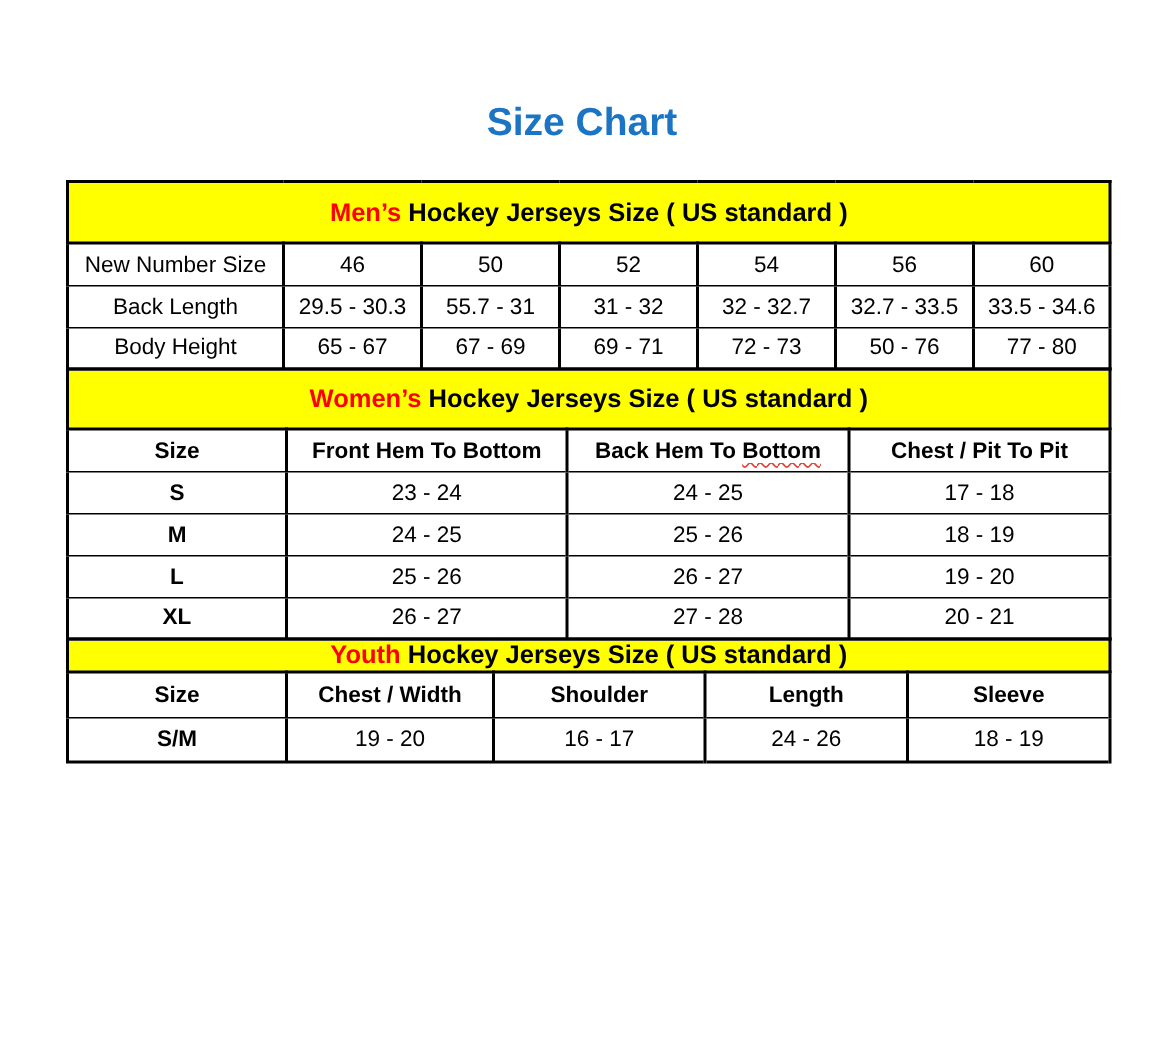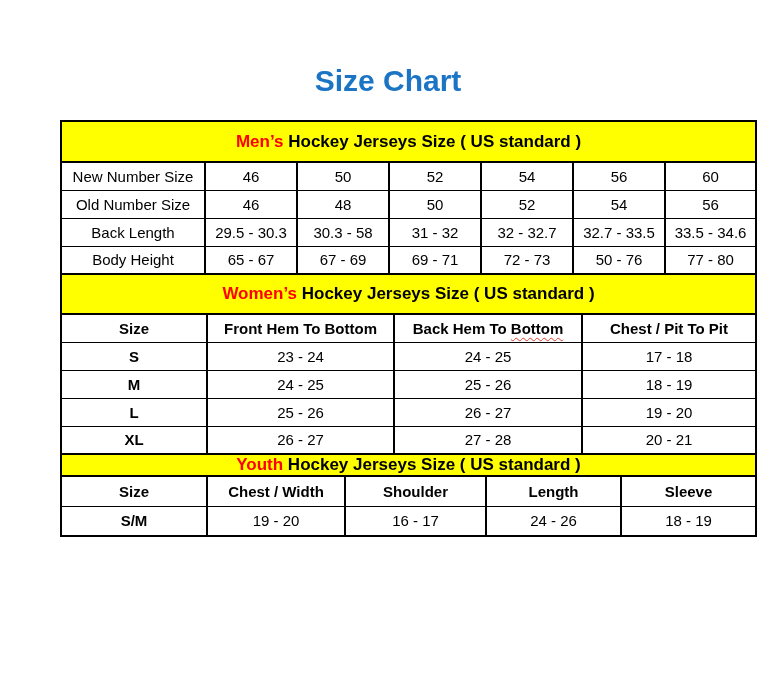--- a/index.html
+++ b/index.html
@@ -10,28 +10,28 @@
   body {
     width: 776px;
     height: 692px;
     overflow: hidden;
     font-family: "Liberation Sans", sans-serif;
     color: #000000;
   }
   .title {
     margin: 64px 0 0 0;
     text-align: center;
-    font-size: 30px;
+    font-size: 26px;
     line-height: 34px;
     font-weight: bold;
     color: #1b75c4;
   }
   .tables {
     width: 695px;
-    margin: 22px 0 0 60px;
+    margin: 22px 0 0 44px;
   }
   table {
     border-collapse: collapse;
     table-layout: fixed;
     width: 695px;
     border: 2px solid #000;
   }
   .tables table + table { margin-top: -2px; }
   td {
     border: 2px solid #000;
@@ -93,32 +93,23 @@
       <tr class="data">
         <td>New Number Size</td>
         <td>46</td>
         <td>50</td>
         <td>52</td>
         <td>54</td>
         <td>56</td>
         <td>60</td>
       </tr>
       <tr class="data">
-        <td>Old Number Size</td>
-        <td>46</td>
-        <td>48</td>
-        <td>50</td>
-        <td>52</td>
-        <td>54</td>
-        <td>56</td>
-      </tr>
-      <tr class="data">
         <td>Back Length</td>
         <td>29.5 - 30.3</td>
-        <td>30.3 - 58</td>
+        <td>55.7 - 31</td>
         <td>31 - 32</td>
         <td>32 - 32.7</td>
         <td>32.7 - 33.5</td>
         <td>33.5 - 34.6</td>
       </tr>
       <tr class="data">
         <td>Body Height</td>
         <td>65 - 67</td>
         <td>67 - 69</td>
         <td>69 - 71</td>

